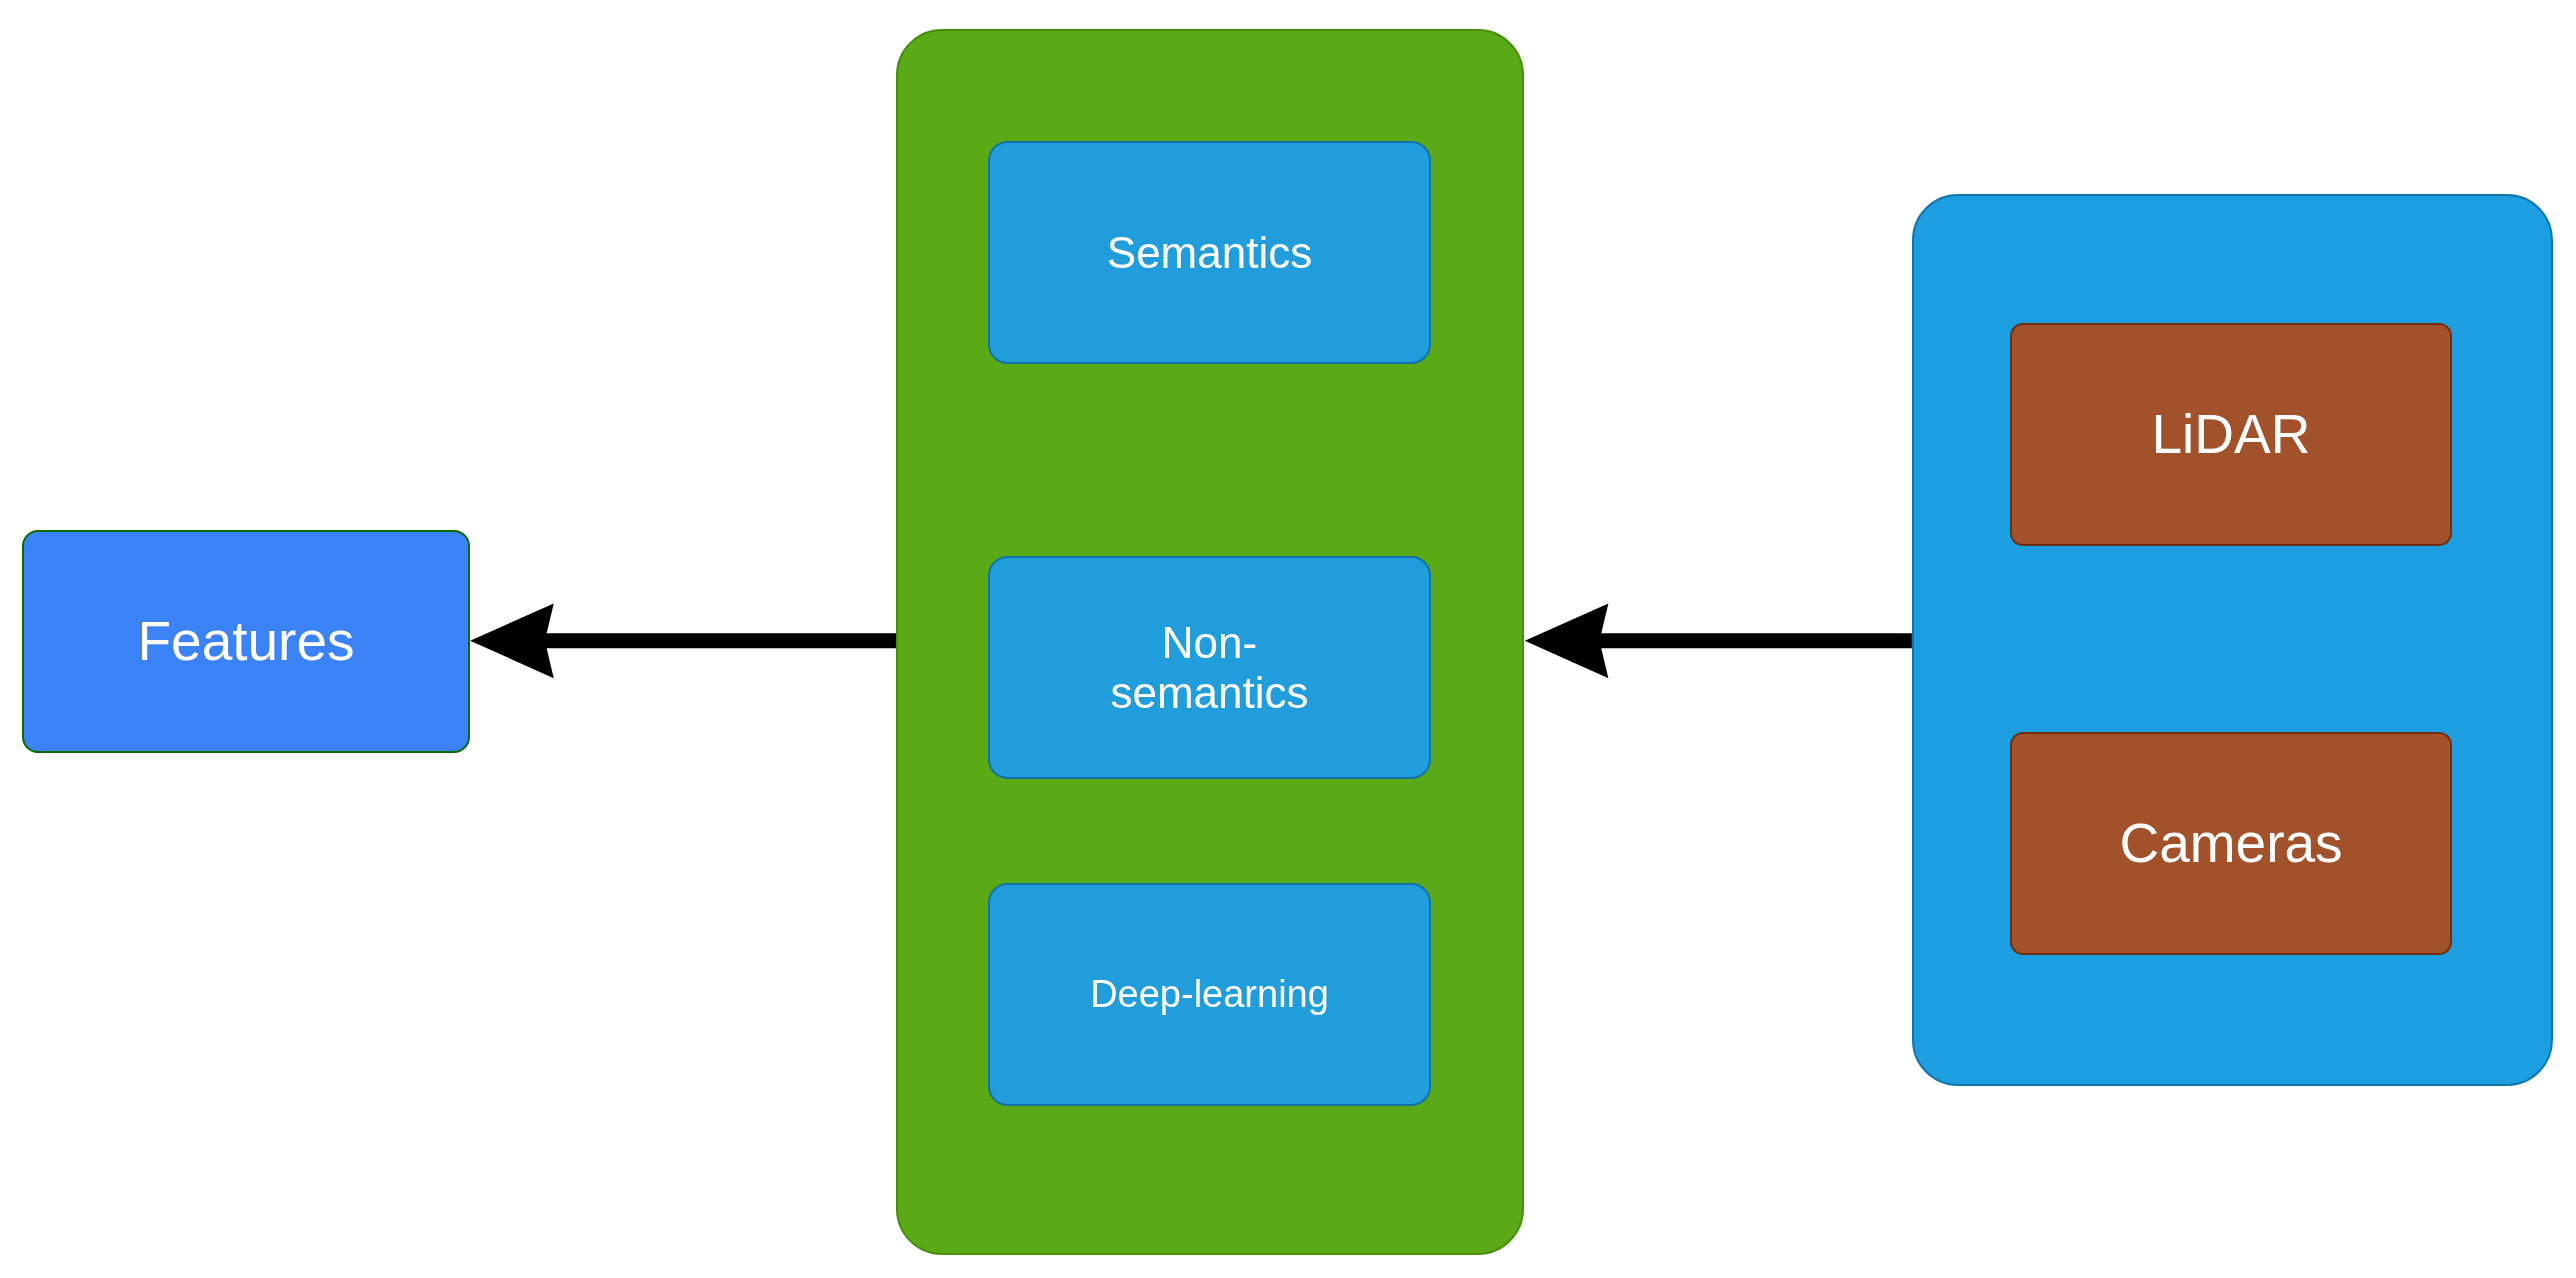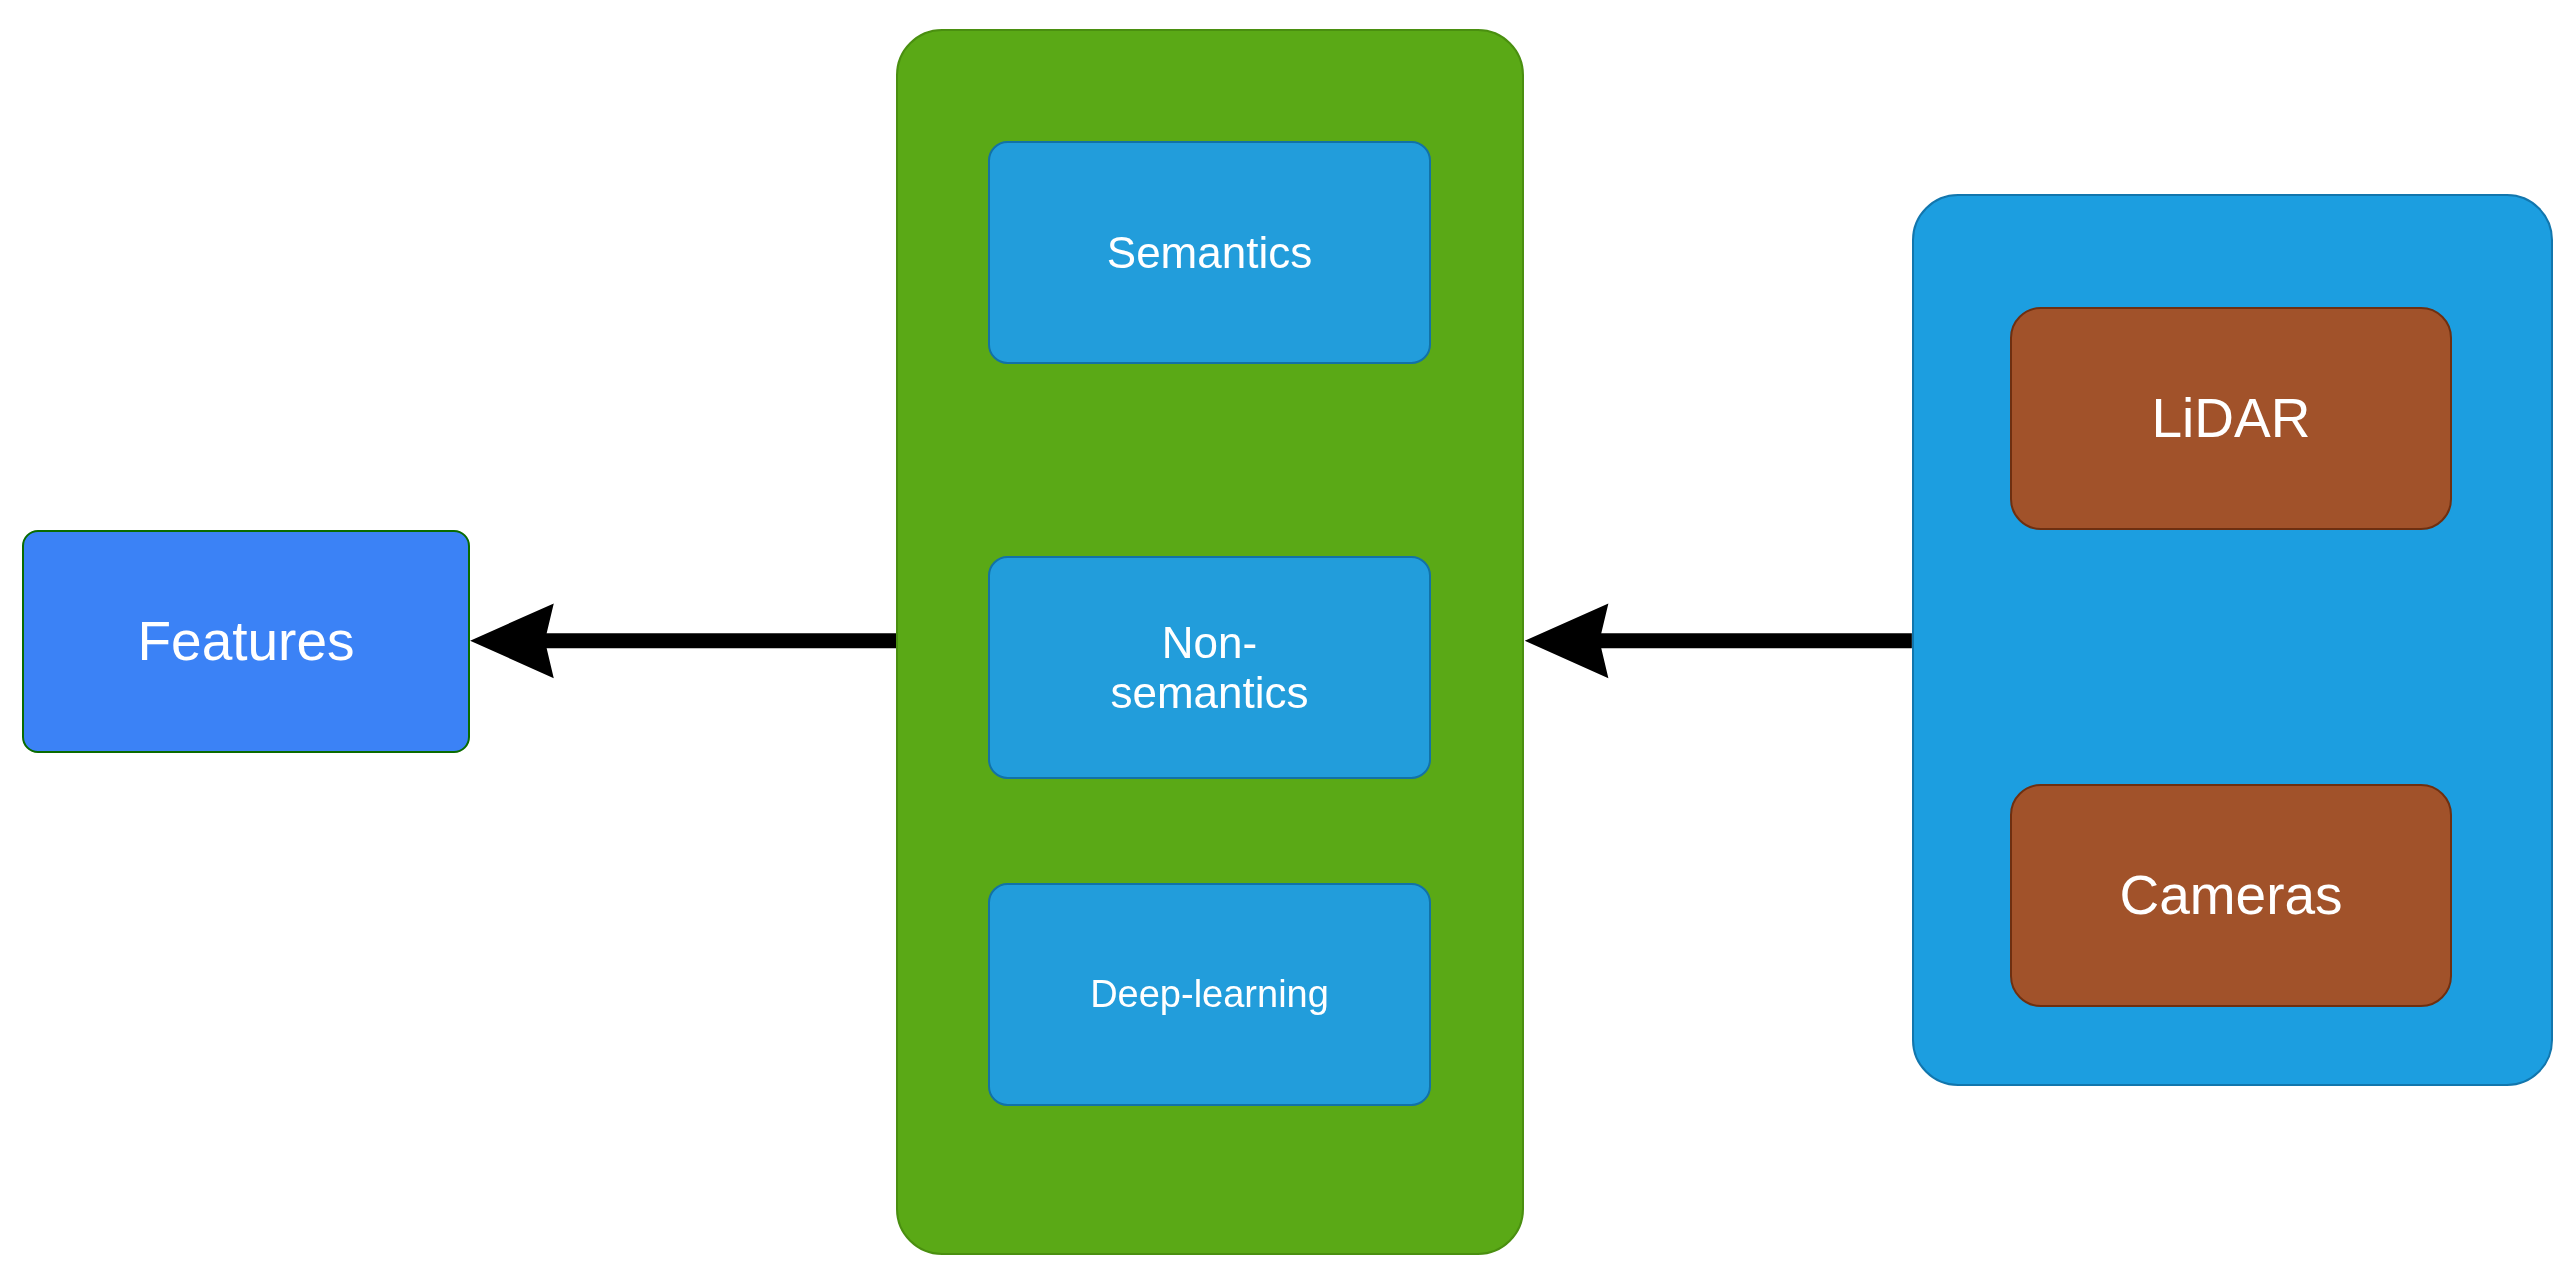--- a/index.html
+++ b/index.html
@@ -76,25 +76,26 @@
   .box-nonsemantics   { top: 512px; margin-top: 44px; }
   .box-deeplearning   { top: 883px; font-size: 38px; }
 
   
   .brown-box {
     width: 442px;
     height: 223px;
     left: 2010px;
     background: #a1522a;
     border: 2.7px solid #6e2f10;
-    border-radius: 31px;
+    border-radius: 13px;
     font-size: 55px;
+    margin-top: 16px;
   }
   .box-lidar   { top: 307px; }
-  .box-cameras { top: 784px; }
+  .box-cameras { top: 716px; }
 
   
   .arrow-svg {
     position: absolute;
     left: 0;
     top: 0;
     width: 2576px;
     height: 1278px;
     pointer-events: none;
   }

